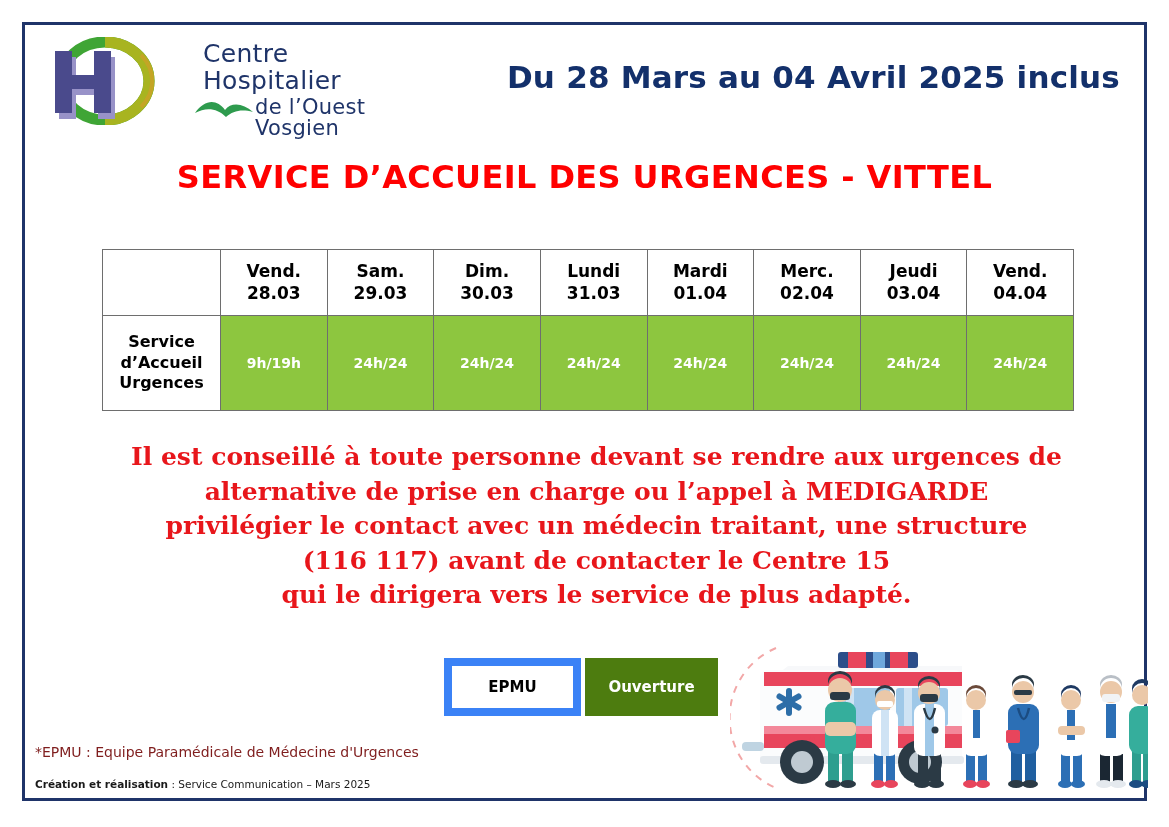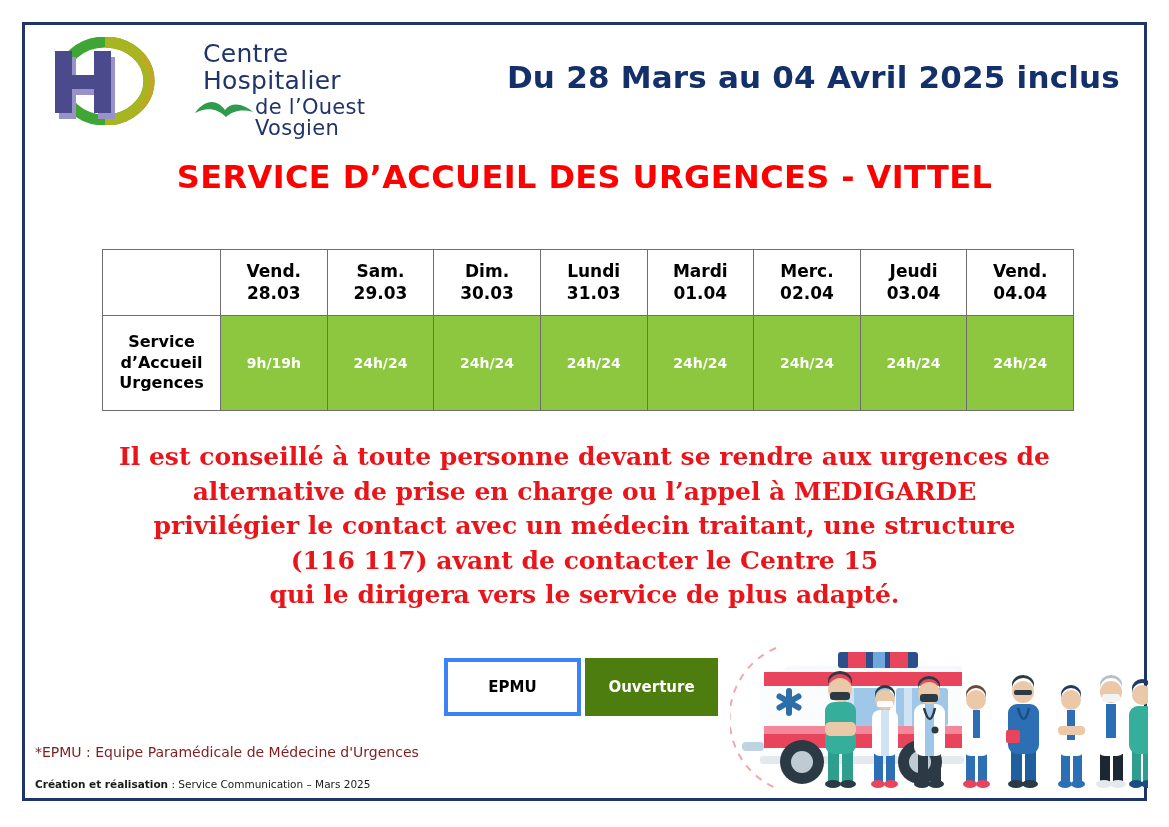--- a/index.html
+++ b/index.html
@@ -60,30 +60,31 @@
   .row-label span{display:block;}
   td.slot{
     height:95px;background:#8DC63F;color:#ffffff;
     font-size:14px;font-weight:bold;font-family:"DejaVu Sans",sans-serif;
   }
   
   #advisory{
     position:absolute;left:0;top:415px;width:100%;text-align:center;
     color:#E8161B;font-size:25px;font-weight:bold;line-height:1.38;
     font-family:"DejaVu Serif",serif;
+    padding-left:12px;
   }
   #advisory div{white-space:nowrap;}
   
   #legend{position:absolute;left:419px;top:633px;width:296px;height:58px;}
   .legend-box{
     position:absolute;top:0;height:58px;box-sizing:border-box;
     display:flex;align-items:center;justify-content:center;
     font-size:15px;font-weight:bold;font-family:"DejaVu Sans",sans-serif;
   }
-  #legend-epmu{left:0;width:137px;background:#ffffff;border:4px solid #3b82f6;color:#000000;}
+  #legend-epmu{left:0;width:137px;background:#ffffff;border:8px solid #3b82f6;color:#000000;}
   #legend-ouverture{left:141px;width:133px;background:#4d7c0f;color:#ffffff;}
   
   #footer{position:absolute;left:10px;bottom:8px;width:520px;}
   #footnote{
     color:#7f1d1d;font-size:14px;margin-bottom:18px;
     font-family:"DejaVu Sans",sans-serif;
   }
   #credit{color:#1A1A1A;font-size:10.5px;font-family:"DejaVu Sans",sans-serif;}
   #credit b{font-weight:bold;}
   

